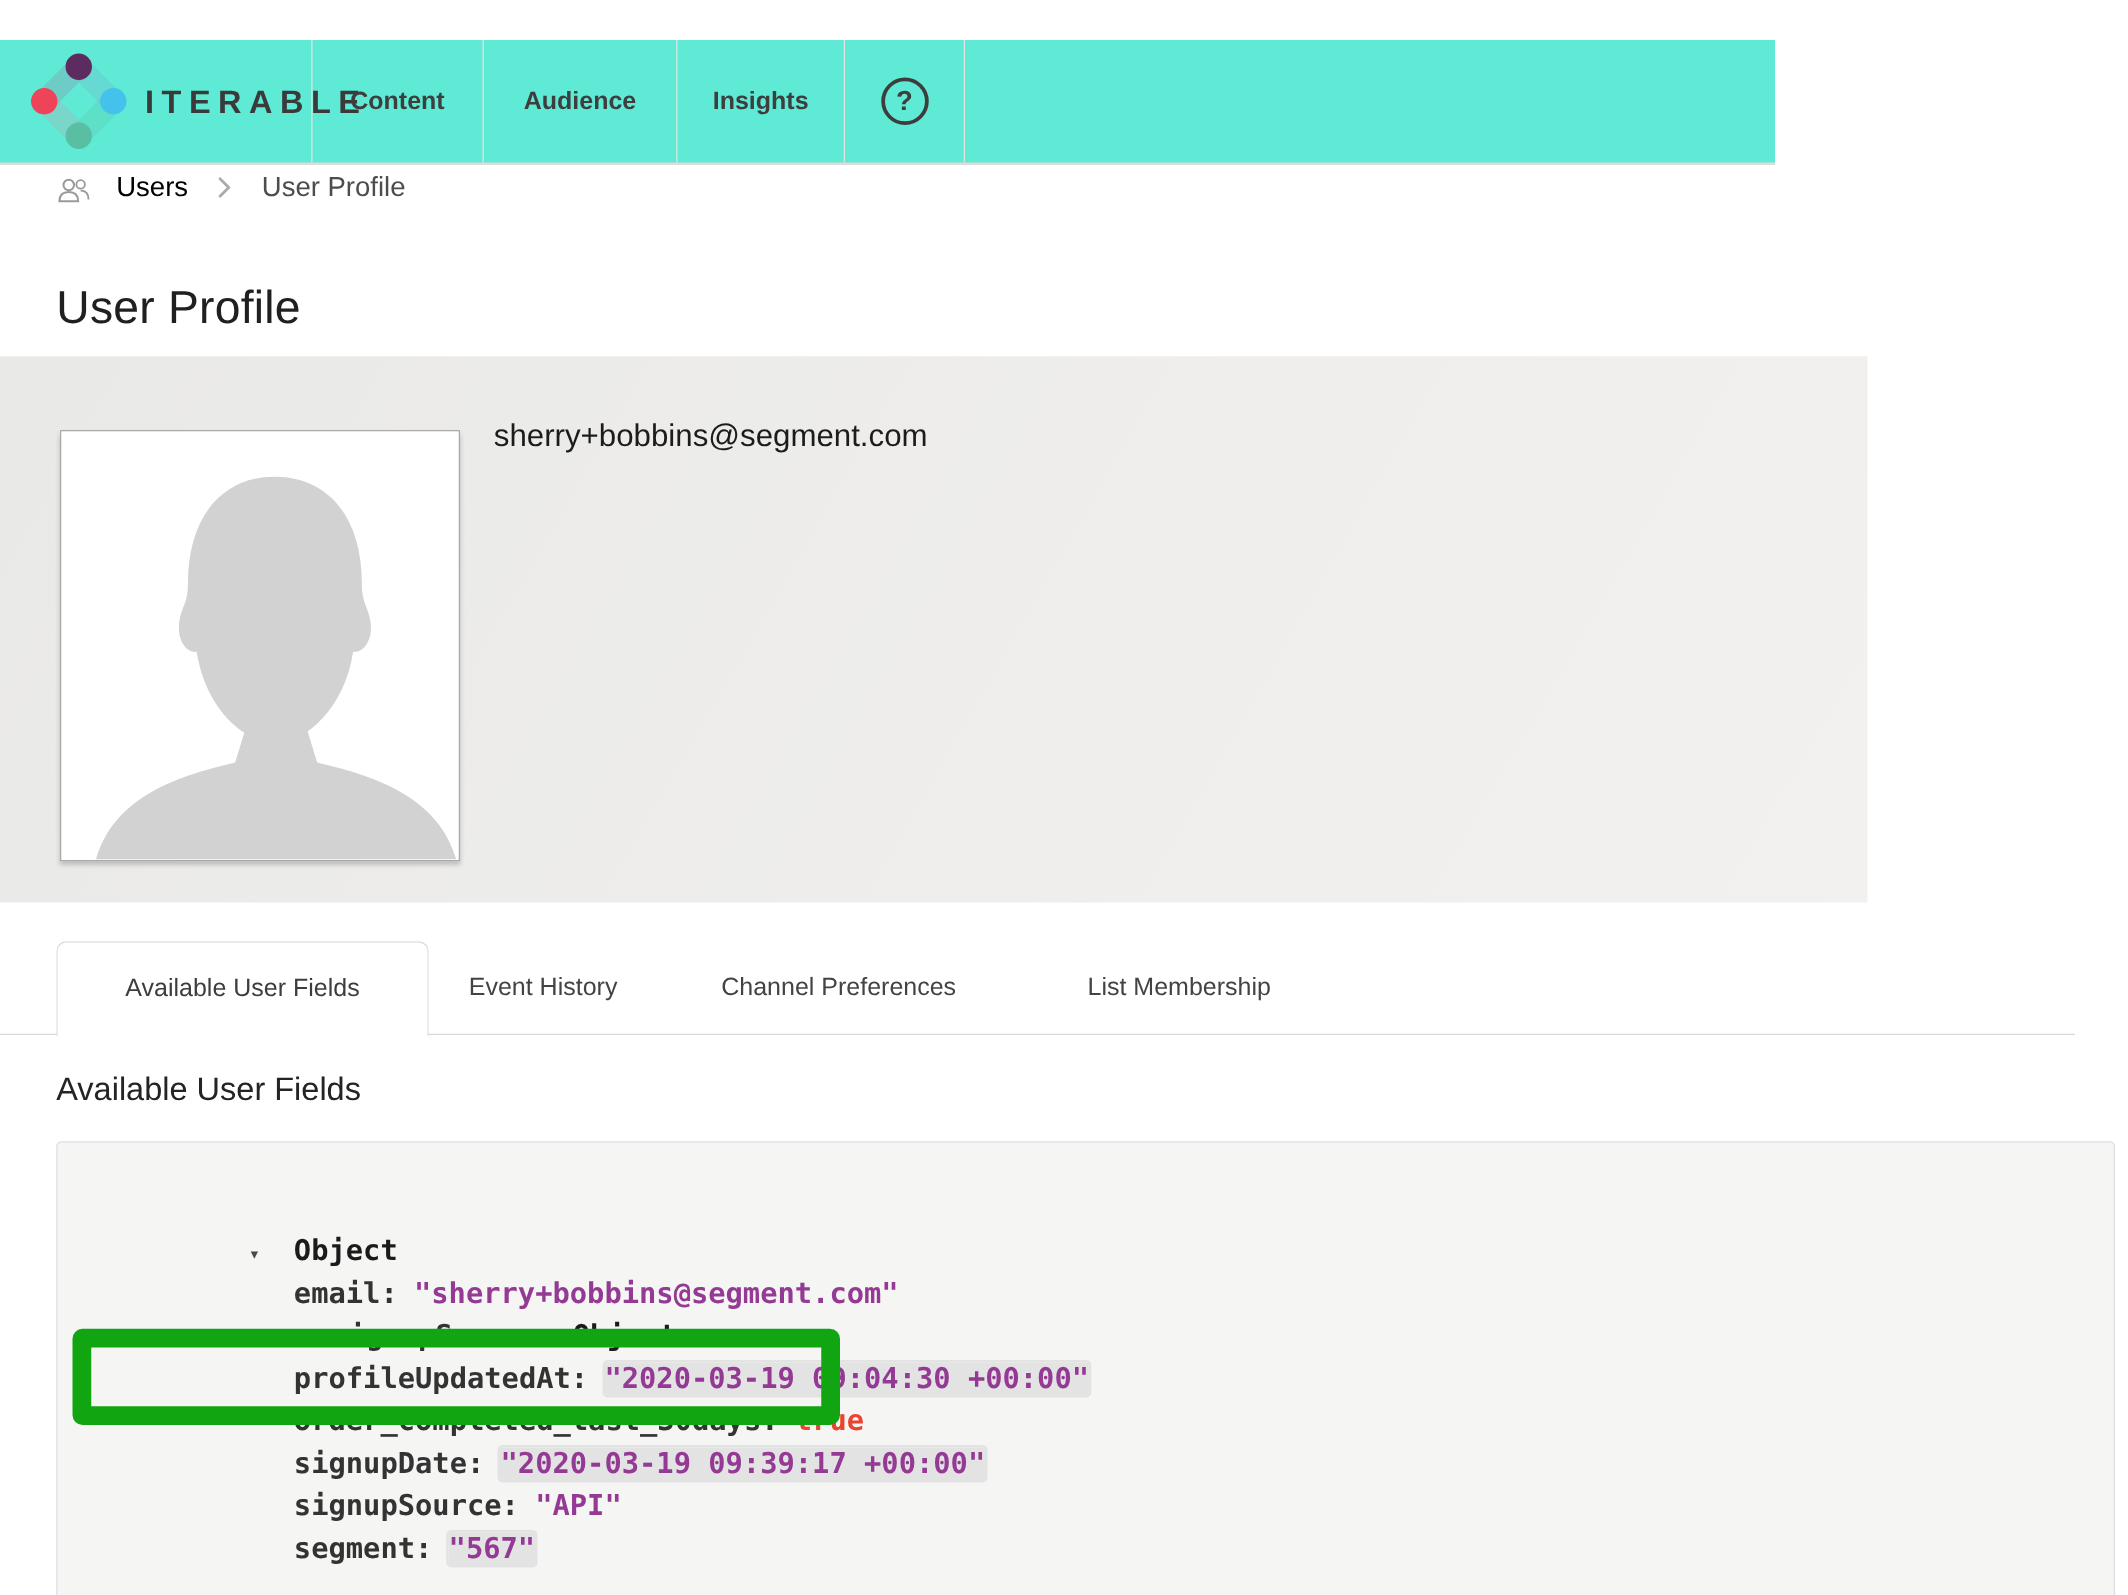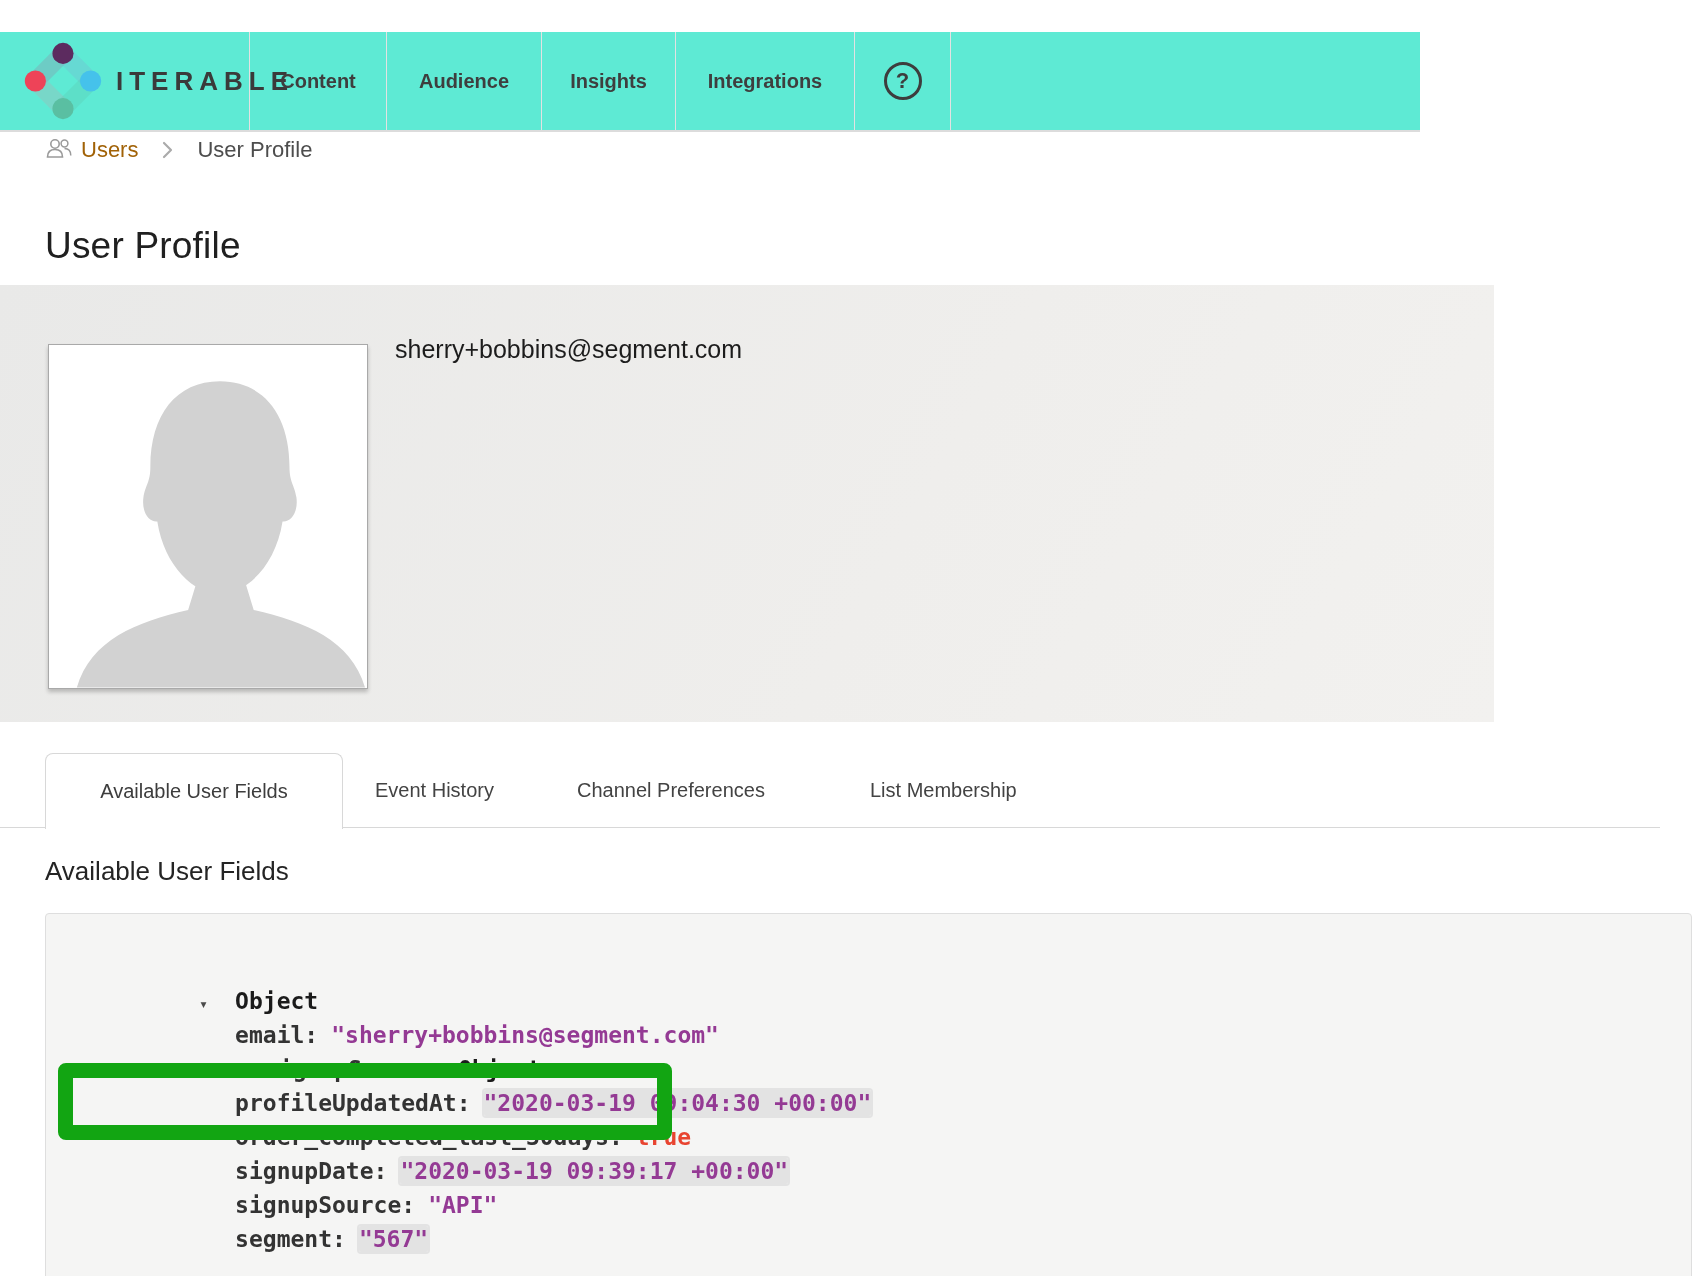--- a/index.html
+++ b/index.html
@@ -40,21 +40,21 @@
     width:38px; height:38px; border:3px solid #3d3d3d; border-radius:50%;
     display:flex; align-items:center; justify-content:center;
     font-size:22px; font-weight:700; color:#3d3d3d;
   }
 
   
   .breadcrumb {
     position:absolute; left:45px; top:132px; height:36px;
     display:flex; align-items:center; gap:14px; font-size:22px;
   }
-  .crumb-root { display:flex; align-items:flex-start; gap:8px; color:#a16207; cursor:pointer; }
+  .crumb-root { display:flex; align-items:flex-end; gap:20px; color:#000000; cursor:pointer; }
   .crumb-sep { display:flex; align-items:center; padding:0 10px; }
   .crumb-current { color:#4d4d4d; }
 
   
   .page-title {
     position:absolute; left:45px; top:225px;
     font-size:37px; font-weight:500; color:#202020; letter-spacing:0.2px;
   }
 
   
@@ -152,23 +152,20 @@
       <span class="wordmark">ITERABLE</span>
     </div>
     <div class="nav-item w2">
         <span>Content</span>
       </div>
     <div class="nav-item w3">
         <span>Audience</span>
       </div>
     <div class="nav-item w4">
         <span>Insights</span>
-      </div>
-    <div class="nav-item w5">
-        <span>Integrations</span>
       </div>
     <div class="nav-help">
       <span class="help-circle">?</span>
     </div>
   </div>
 
   <div class="breadcrumb">
     <span class="crumb-root">
       <svg width="28" height="22" viewBox="0 0 28 22">
         <circle cx="10" cy="7" r="4.2" fill="none" stroke="#9a9a9a" stroke-width="1.6"></circle>

